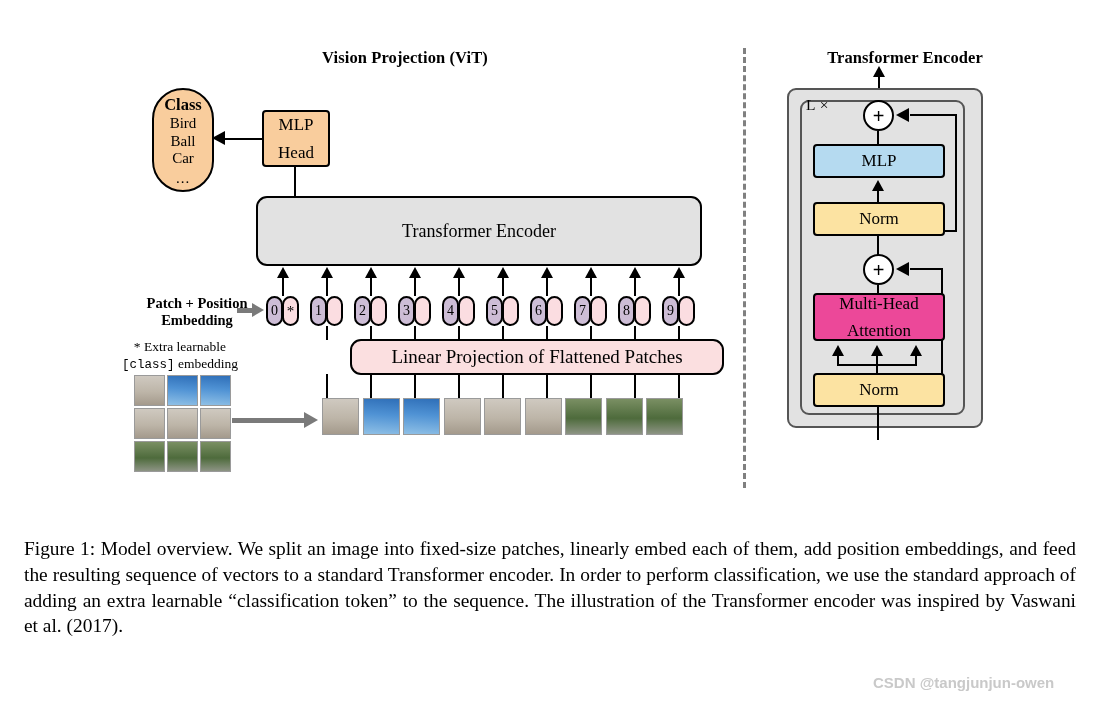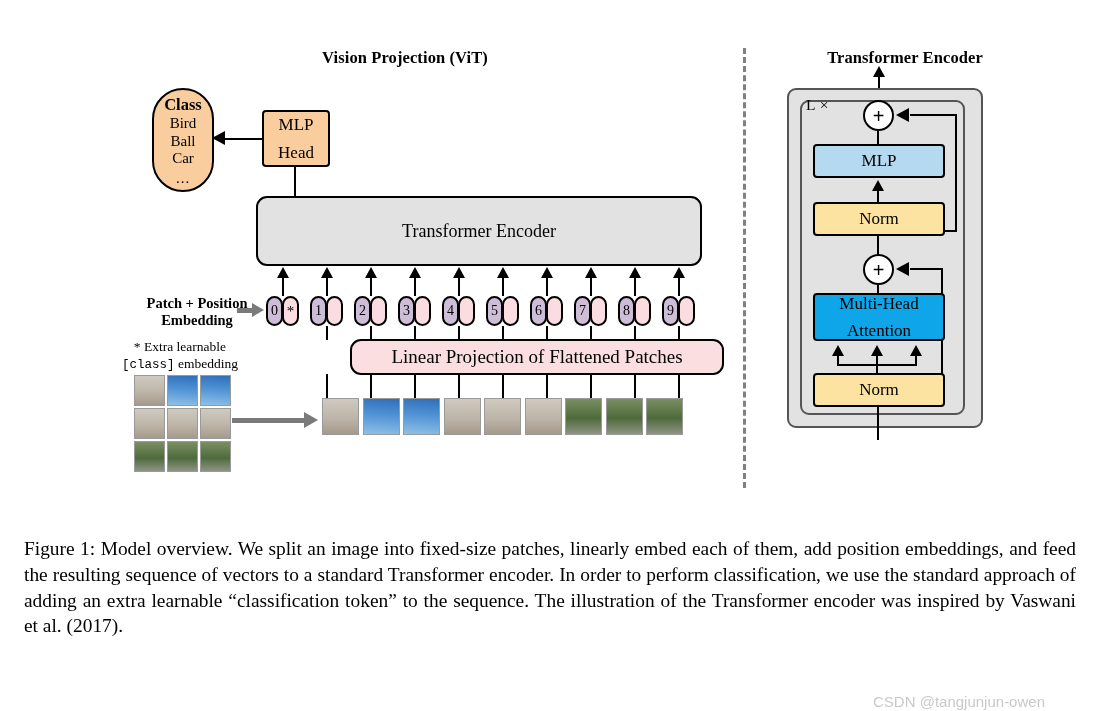--- a/index.html
+++ b/index.html
@@ -38,21 +38,21 @@
   }
   .r6  { border-radius: 4px; gap: 8px; }
   .r10 { border-radius: 11px; }
 
   .c-orange { background: #f9cd9d; }
   .c-gray   { background: #e2e2e2; }
   .c-pink   { background: #fbdfe0; }
   .c-pinkl  { background: #fadcdc; }
   .c-blue   { background: #b5daf0; }
   .c-yellow { background: #fce3a2; }
-  .c-green  { background: #0ea5e9; align-items: center; }
+  .c-green  { background: #ec4899; align-items: center; }
   .c-purple { background: #cdbdd6; }
   .c-rose   { background: #fbdde1; }
 
   
   .class-cap {
     border-radius: 36px;
     flex-direction: column;
     justify-content: center;
     font-size: 15px;
     padding-top: 2px;
@@ -406,15 +406,15 @@
 
   <div class="abs box r6 c-yellow enc-box" style="left:813px; top:373px; width:132px; height:34px;">
     <span>Norm</span>
   </div>
 
   <div class="abs vline" style="left:877px; top:407px; height:33px;"></div>
 
 
   <div class="abs caption" style="left:24px; top:536px; width:1052px;">Figure 1: Model overview. We split an image into fixed-size patches, linearly embed each of them, add position embeddings, and feed the resulting sequence of vectors to a standard Transformer encoder. In order to perform classification, we use the standard approach of adding an extra learnable “classification token” to the sequence. The illustration of the Transformer encoder was inspired by Vaswani et al. (2017).</div>
 
-  <div class="abs watermark" style="left:873px; top:693px;">CSDN @tangjunjun-owen</div>
+  <div class="abs watermark" style="left:873px; top:674px;font-weight:bold;">CSDN @tangjunjun-owen</div>
 
 </div>
 
 </body></html>

